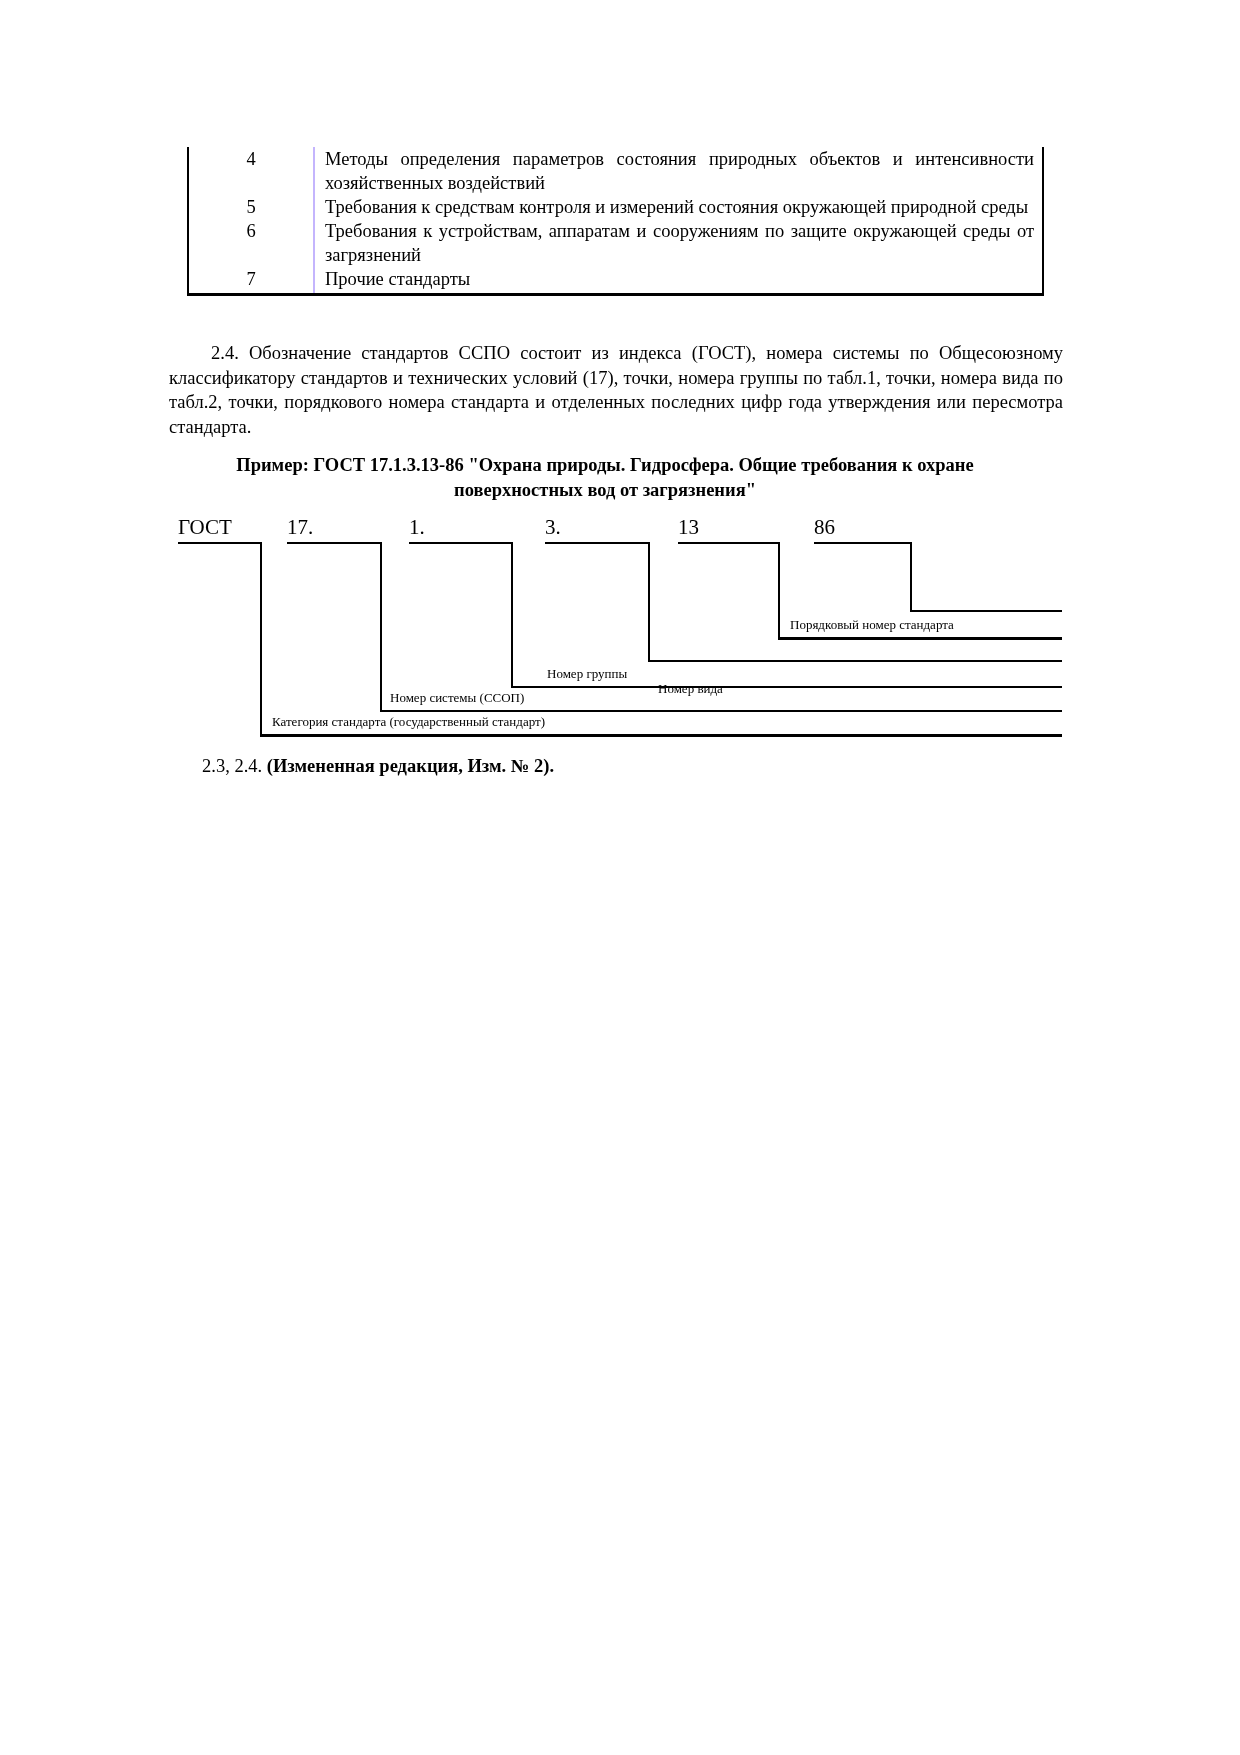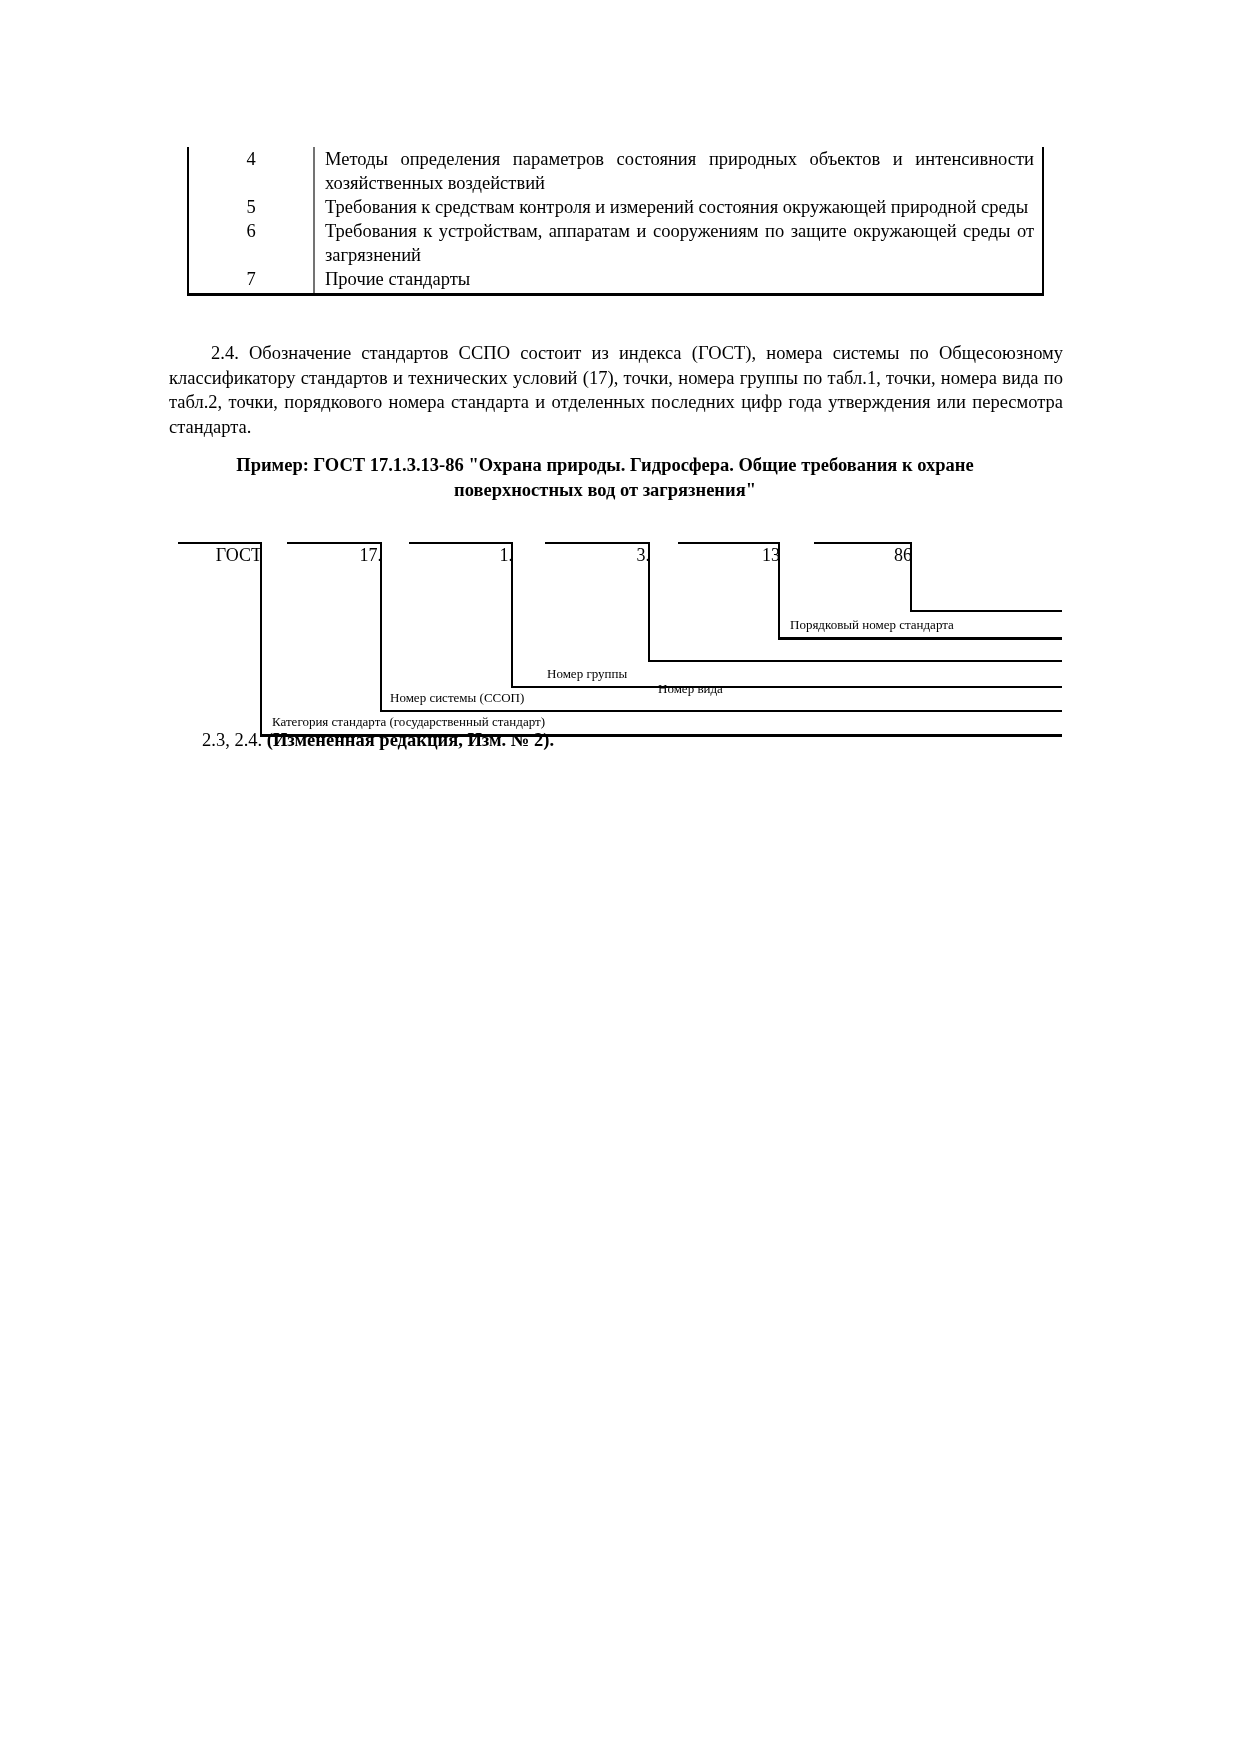--- a/index.html
+++ b/index.html
@@ -20,47 +20,47 @@
     border-collapse:collapse;
     border-bottom:3px solid #000;
     font-size:18.5px; line-height:24px;
   }
   .std-table td { vertical-align:top; padding:0; }
   .std-table td.num {
     border-left:2px solid #000;
     width:126px; text-align:center;
   }
   .std-table td.txt {
-    border-left:2px solid #737373;
+    border-left:2px solid #c4b5fd;
     border-right:2px solid #000;
     text-align:justify;
     padding:0 8px 0 10px;
   }
   .std-table tr:last-child td { padding-bottom:2px; }
 
   
   .clause {
     position:absolute; left:158px; top:341px; width:894px;
     text-align:justify; text-indent:42px; line-height:24.5px;margin-left:11px;
   }
   .example {
     position:absolute; left:158px; top:453px; width:894px;
     text-align:center; font-weight:bold; line-height:25px;
   }
   .amendment {
-    position:absolute; left:158px; top:728px; width:894px;
+    position:absolute; left:158px; top:754px; width:894px;
     text-indent:44px; line-height:24px;
   }
   .amendment .b { font-weight:bold; }
 
   
   .diagram { position:absolute; left:0; top:0; width:1240px; height:800px; }
   .diagram .tok {
-    position:absolute; top:544px; height:22px; line-height:22px;
-    text-align:right; font-size:18px;
+    position:absolute; top:516px; height:22px; line-height:22px;
+    text-align:left; font-size:21px;
   }
   .hline { position:absolute; height:2px; background:#000; }
   .vline { position:absolute; width:2px; background:#000; }
   .dlabel {
     position:absolute; font-size:13px; line-height:22px; white-space:nowrap;
   }
   .ylabel {
     position:absolute; left:922px; top:547px; width:150px;
     font-size:18.5px; line-height:21.5px;
   }

